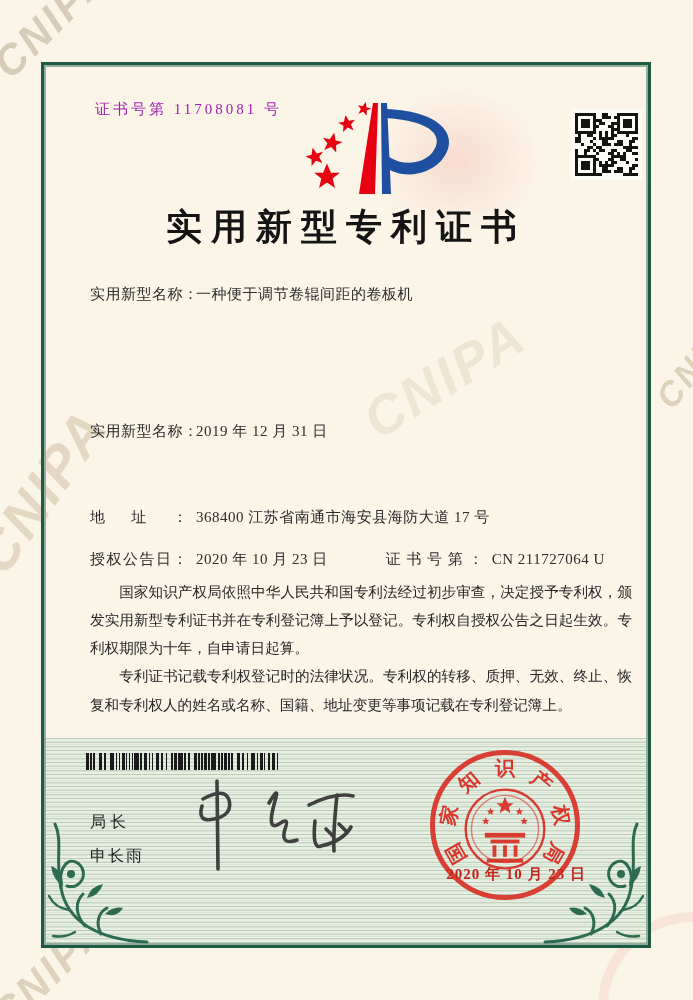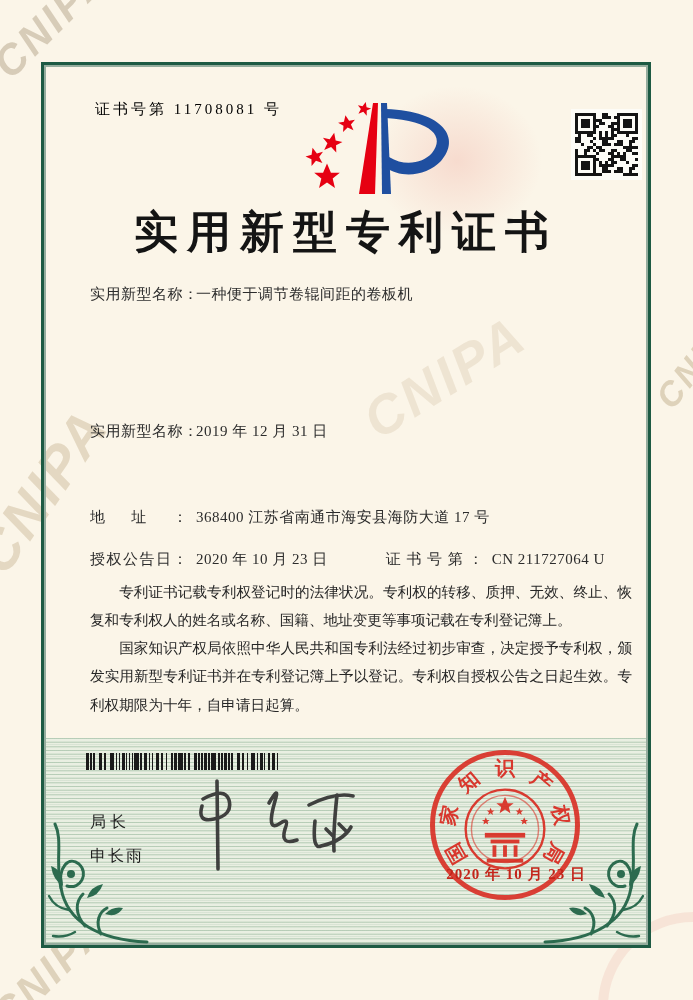--- a/index.html
+++ b/index.html
@@ -18,27 +18,27 @@
   .ring-pink{position:absolute;left:598px;top:912px;width:170px;height:170px;border-radius:50%;z-index:0;
       border:10px solid rgba(230,140,128,.16);}
   
   .frame{position:absolute;left:41px;top:62px;width:610px;height:886px;box-sizing:border-box;z-index:1;
          border:3px solid #1d5a43;box-shadow:inset 0 0 0 2px #95ad9e;}
   .wave{position:absolute;left:2px;right:2px;top:673px;bottom:2px;
         background-color:#e9efe2;
         background-image:repeating-linear-gradient(to bottom,rgba(96,146,108,.28) 0 1px,rgba(96,146,108,0) 1px 4px),
                          repeating-linear-gradient(to bottom,rgba(130,170,140,.16) 0 1px,rgba(130,170,140,0) 1px 3px);}
   
-  .cert-no{position:absolute;left:51px;top:35px;font-size:15px;letter-spacing:3px;color:#000000;}
+  .cert-no{position:absolute;left:51px;top:35px;font-size:15px;letter-spacing:3px;color:#a21caf;}
   .logo{position:absolute;left:241px;top:34px;width:180px;height:100px;}
   .qr{position:absolute;left:527px;top:44px;width:71px;height:71px;background:#fdfcf7;padding:4px;box-sizing:border-box;
       display:grid;grid-template-columns:repeat(21,3px);grid-template-rows:repeat(21,3px);}
   .qr i{display:block;}
   .qr i.d{background:#141414;}
-  .title{position:absolute;left:0;top:138px;width:100%;text-align:center;font-size:44px;font-weight:700;
+  .title{position:absolute;left:0;top:138px;width:100%;text-align:center;font-size:36px;font-weight:700;
          letter-spacing:9px;color:#141414;}
   
   .row{position:absolute;left:46px;font-size:15px;letter-spacing:.5px;white-space:nowrap;color:#2c2c2c;}
   .lbl{display:inline-block;width:98px;text-align:justify;text-align-last:justify;vertical-align:bottom;}
   .val{margin-left:8px;}
   .pair2{margin-left:58px;}
   .paras{position:absolute;left:46px;top:513px;width:542px;font-size:14.6px;line-height:1.93;text-align:justify;color:#262626;}
   .paras p{margin:0;text-indent:2em;}
   
   .barcode{position:absolute;left:42px;top:688px;height:17px;white-space:nowrap;font-size:0;}
@@ -547,22 +547,22 @@
       <span class="lbl">实用新型名称：</span><span class="val">2019 年 12 月 31 日</span>
     </div>
     <div class="row" style="top:443px">
       <span class="lbl">地址：</span><span class="val">368400 江苏省南通市海安县海防大道 17 号</span>
     </div>
     <div class="row" style="top:485px">
       <span class="lbl">授权公告日：</span><span class="val">2020 年 10 月 23 日</span><span class="pair2 lbl">证书号第：</span><span class="val">CN 211727064 U</span>
     </div>
 
     <div class="paras">
+      <p>国家知识产权局依照中华人民共和国专利法经过初步审查，决定授予专利权，颁发实用新型专利证书并在专利登记簿上予以登记。专利权自授权公告之日起生效。专利权期限为十年，自申请日起算。</p>
       <p>专利证书记载专利权登记时的法律状况。专利权的转移、质押、无效、终止、恢复和专利权人的姓名或名称、国籍、地址变更等事项记载在专利登记簿上。</p>
-      <p>国家知识产权局依照中华人民共和国专利法经过初步审查，决定授予专利权，颁发实用新型专利证书并在专利登记簿上予以登记。专利权自授权公告之日起生效。专利权期限为十年，自申请日起算。</p>
     </div>
 
     <div class="barcode"><i style="width: 3px; margin-right: 1.35px;"></i><i style="width: 1.5px; margin-right: 1.35px;"></i><i style="width: 1.5px; margin-right: 4.05px;"></i><i style="width: 3px; margin-right: 2.7px;"></i><i style="width: 1.5px; margin-right: 4.05px;"></i><i style="width: 4.5px; margin-right: 1.35px;"></i><i style="width: 1.5px; margin-right: 1.35px;"></i><i style="width: 1.5px; margin-right: 1.35px;"></i><i style="width: 3px; margin-right: 1.35px;"></i><i style="width: 1.5px; margin-right: 1.35px;"></i><i style="width: 1.5px; margin-right: 1.35px;"></i><i style="width: 1.5px; margin-right: 1.35px;"></i><i style="width: 4.5px; margin-right: 1.35px;"></i><i style="width: 1.5px; margin-right: 2.7px;"></i><i style="width: 3px; margin-right: 1.35px;"></i><i style="width: 1.5px; margin-right: 1.35px;"></i><i style="width: 1.5px; margin-right: 2.7px;"></i><i style="width: 3px; margin-right: 2.7px;"></i><i style="width: 1.5px; margin-right: 2.7px;"></i><i style="width: 1.5px; margin-right: 4.05px;"></i><i style="width: 1.5px; margin-right: 1.35px;"></i><i style="width: 3px; margin-right: 1.35px;"></i><i style="width: 4.5px; margin-right: 1.35px;"></i><i style="width: 1.5px; margin-right: 2.7px;"></i><i style="width: 1.5px; margin-right: 4.05px;"></i><i style="width: 3px; margin-right: 1.35px;"></i><i style="width: 1.5px; margin-right: 1.35px;"></i><i style="width: 1.5px; margin-right: 1.35px;"></i><i style="width: 3px; margin-right: 1.35px;"></i><i style="width: 1.5px; margin-right: 1.35px;"></i><i style="width: 4.5px; margin-right: 2.7px;"></i><i style="width: 1.5px; margin-right: 1.35px;"></i><i style="width: 1.5px; margin-right: 1.35px;"></i><i style="width: 3px; margin-right: 1.35px;"></i><i style="width: 1.5px; margin-right: 1.35px;"></i><i style="width: 1.5px; margin-right: 4.05px;"></i><i style="width: 3px; margin-right: 2.7px;"></i><i style="width: 1.5px; margin-right: 2.7px;"></i><i style="width: 1.5px; margin-right: 2.7px;"></i><i style="width: 4.5px; margin-right: 1.35px;"></i><i style="width: 1.5px; margin-right: 1.35px;"></i><i style="width: 3px; margin-right: 1.35px;"></i><i style="width: 1.5px; margin-right: 2.7px;"></i><i style="width: 1.5px; margin-right: 2.7px;"></i><i style="width: 3px; margin-right: 1.35px;"></i><i style="width: 1.5px; margin-right: 1.35px;"></i></div>
 
     <div class="signer-title">局长</div>
     <div class="signer-name">申长雨</div>
 
     <svg class="sig" viewBox="0 0 200 100" fill="none" stroke="#2f2f2f" stroke-width="3.6" stroke-linecap="round" stroke-linejoin="round" opacity="0.9">
       <path d="M18,22 q22,-12 26,1 q4,15 -15,19 q-17,4 -12,-13"></path>
       <path d="M32,4 L33,92"></path>

